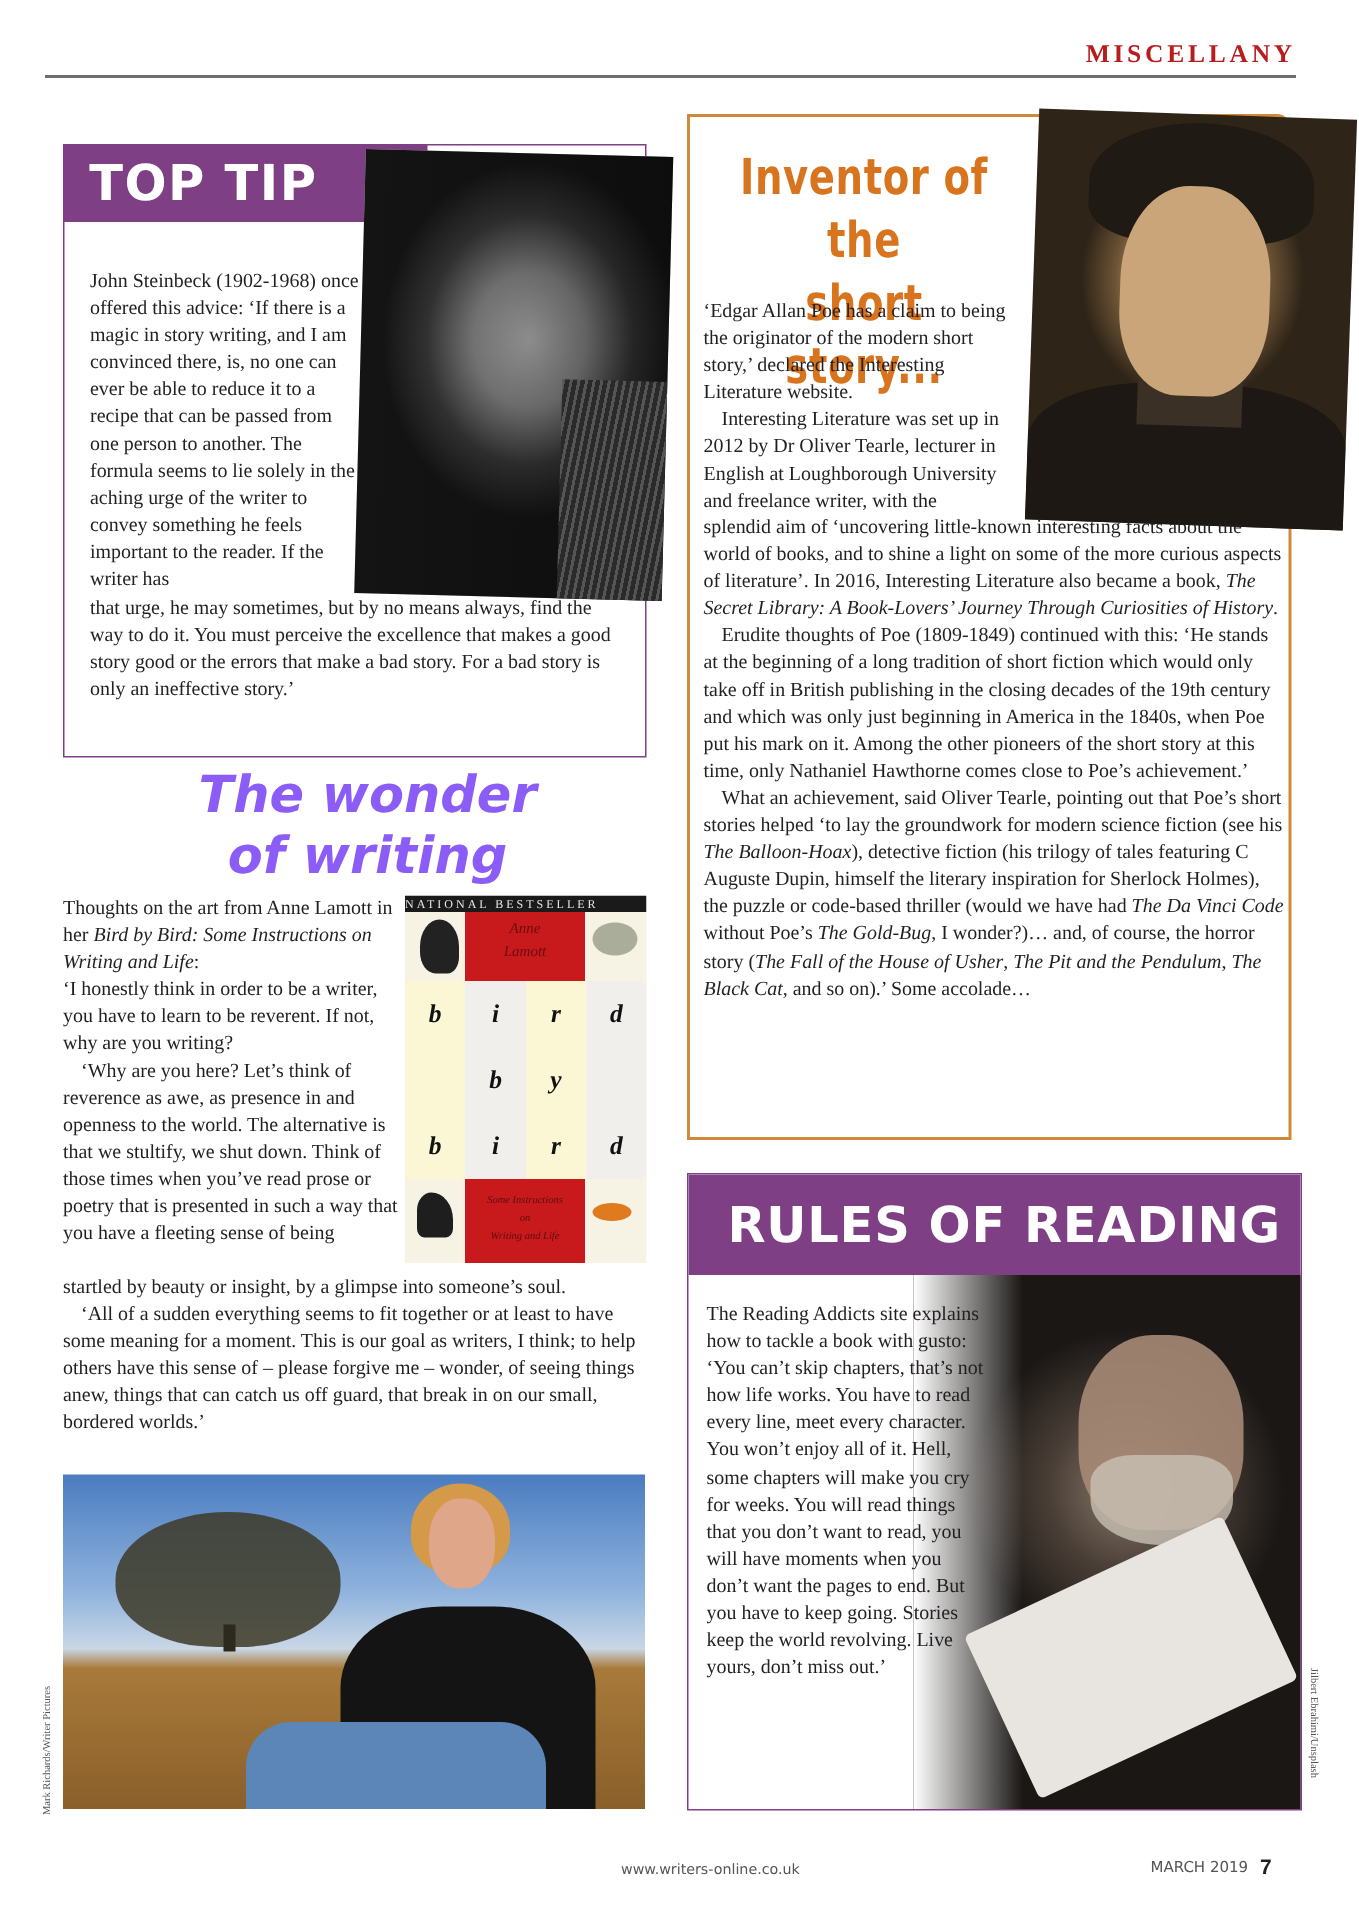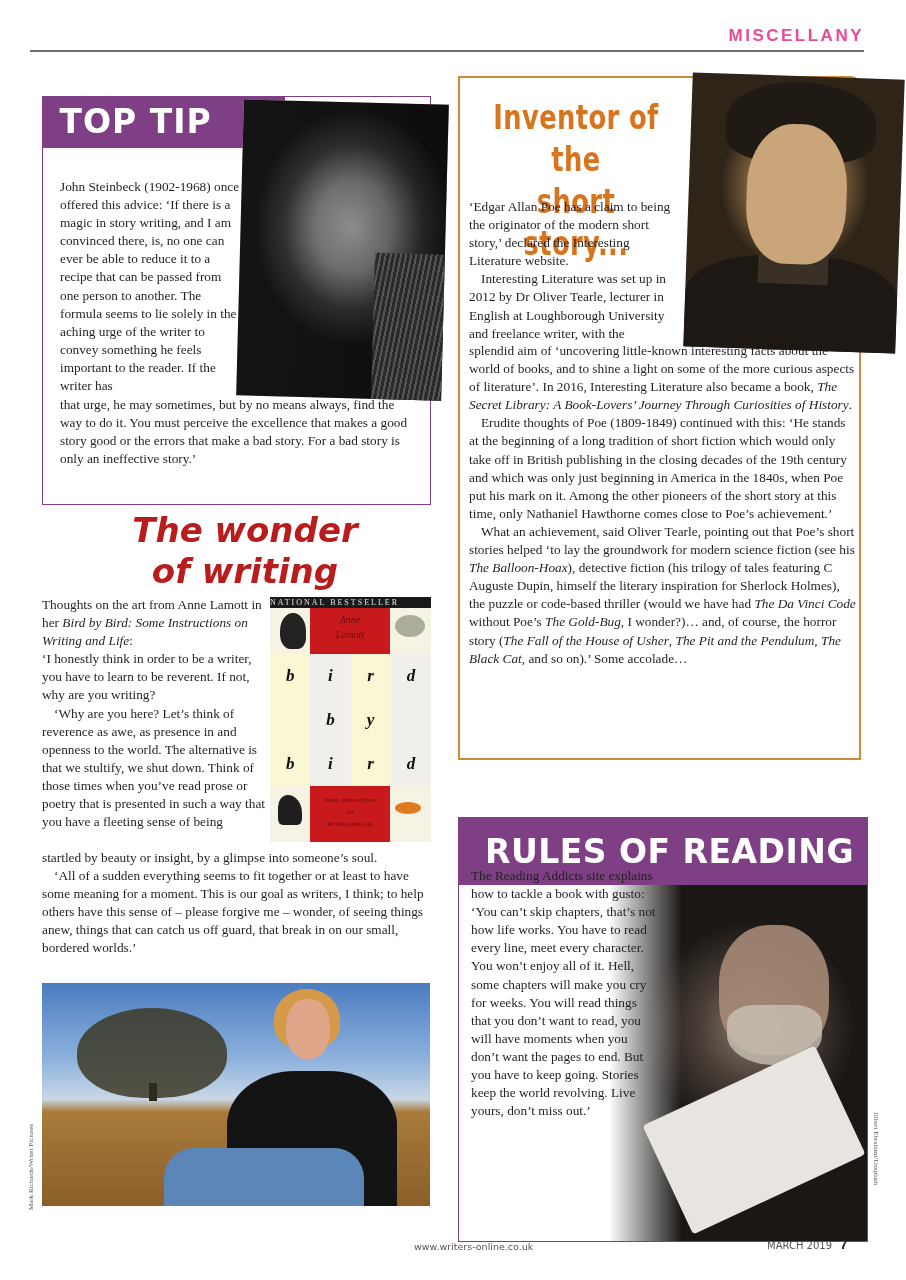--- a/index.html
+++ b/index.html
@@ -1,22 +1,22 @@
 <!DOCTYPE html>
 <html><head>
 <meta charset="utf-8">
 <style>
   * { box-sizing: border-box; margin: 0; padding: 0; }
   html, body { width: 906px; height: 1280px; background: #ffffff; overflow: hidden; }
   body { position: relative; font-family: "Liberation Serif", "DejaVu Serif", serif; color: #231f20; }
 
   .section-label {
     position: absolute; right: 42px; top: 26px;
-    font-family: Liberation Sans, sans-serif;
-    font-weight: bold; font-size: 17px; letter-spacing: 2.5px; color: #ec4899;
+    font-family: Liberation Serif, serif;
+    font-weight: bold; font-size: 17px; letter-spacing: 2.5px; color: #b91c1c;
   }
   .top-rule { position: absolute; left: 30px; top: 50px; width: 834px; height: 1.5px; background: #6d6e71; }
 
   .serif-text { font-family: "Liberation Serif", "DejaVu Serif", serif; font-size: 13.3px; line-height: 18.1px; color: #231f20; }
   .serif-text i { font-style: italic; }
   .indent { text-indent: 12px; }
 
   
   .toptip-box { position: absolute; left: 42px; top: 96px; width: 389px; height: 409px; border: 1.5px solid #7f3f85; }
   .toptip-banner {
@@ -37,21 +37,21 @@
     content: ""; position: absolute; right: 0; top: 150px; width: 70px; height: 150px;
     background: repeating-linear-gradient(100deg, #555 0 2px, #2a2a2a 2px 5px);
   }
   .toptip-text-narrow { position: absolute; left: 60px; top: 178px; width: 180px; }
   .toptip-text-wide { position: absolute; left: 60px; top: 396px; width: 350px; }
 
   
   .wonder-title {
     position: absolute; left: 60px; top: 510px; width: 370px; text-align: center;
     font-family: "DejaVu Sans", "Liberation Sans", sans-serif; font-weight: bold; font-style: italic;
-    font-size: 34px; line-height: 41px; color: #b91c1c;
+    font-size: 34px; line-height: 41px; color: #8b5cf6;
   }
   .wonder-text-narrow { position: absolute; left: 42px; top: 596px; width: 226px; }
   .wonder-text-wide { position: absolute; left: 42px; top: 849px; width: 395px; }
   .book-cover { position: absolute; left: 270px; top: 597px; width: 161px; height: 245px; background: #f7f3e4; overflow: hidden; }
   .book-topbar { position: absolute; left: 0; top: 0; width: 100%; height: 11px; background: #1a1a1a; color: #e6e6e6;
     font-family: "Liberation Serif", serif; font-size: 8px; letter-spacing: 2px; text-align: left; line-height: 11px; }
   .book-author-box { position: absolute; left: 40px; top: 11px; width: 80px; height: 46px; background: #c81a1c; color: #6b0d0d;
     font-family: "Liberation Serif", serif; font-style: italic; font-size: 10px; line-height: 15px; text-align: center; padding-top: 4px; }
   .book-grid { position: absolute; left: 0; top: 57px; width: 100%; height: 132px; display: grid; grid-template-columns: repeat(4, 1fr); grid-template-rows: repeat(3, 1fr); }
   .book-cell { display: flex; align-items: center; justify-content: center; font-family: "Liberation Serif", serif; font-style: italic; font-weight: bold; font-size: 17px; color: #111; }
@@ -92,21 +92,21 @@
     background: radial-gradient(ellipse 35% 30% at 50% 40%, #d8b889 0%, #b18f64 45%, #6b5335 70%, #2e2418 100%);
   }
   .poe-hair { position: absolute; left: 35px; top: 6px; width: 150px; height: 80px; background: #1f1a14; border-radius: 50% 50% 30% 30%; }
   .poe-face { position: absolute; left: 58px; top: 48px; width: 100px; height: 140px; background: #c9a579; border-radius: 45% 45% 40% 40%; }
   .poe-coat { position: absolute; left: 0; top: 180px; width: 100%; height: 100px; background: #1d1813; border-radius: 40% 40% 0 0; }
   .poe-collar { position: absolute; left: 72px; top: 178px; width: 70px; height: 30px; background: #3a3026; }
   .inventor-text-narrow { position: absolute; left: 469px; top: 198px; width: 215px; }
   .inventor-text-wide { position: absolute; left: 469px; top: 342px; width: 388px; }
 
   
-  .rules-box { position: absolute; left: 458px; top: 782px; width: 410px; height: 425px; border: 1.5px solid #7f3f85; overflow: hidden; margin-top: 35px; }
+  .rules-box { position: absolute; left: 458px; top: 782px; width: 410px; height: 425px; border: 1.5px solid #7f3f85; overflow: hidden; }
   .rules-banner { position: absolute; left: 0; top: 0; width: 100%; height: 67px; background: #7f3f85; color: #ffffff;
     font-family: "DejaVu Sans", "Liberation Sans", sans-serif; font-weight: bold; font-size: 33px; line-height: 67px; padding-left: 26px; letter-spacing: 0.5px; }
   .photo-reader { position: absolute; left: 150px; top: 67px; width: 260px; height: 358px;
     background: linear-gradient(90deg, rgba(255,255,255,1) 0%, rgba(255,255,255,0) 28%),
                 radial-gradient(ellipse 40% 30% at 55% 40%, #8a7a6c 0%, #4a3f37 50%, #1a1715 100%); }
   .reader-head { position: absolute; left: 110px; top: 40px; width: 110px; height: 130px; background: #a68a76; border-radius: 45% 45% 40% 40%; opacity: 0.9; }
   .reader-beard { position: absolute; left: 118px; top: 120px; width: 95px; height: 60px; background: #c8c0b4; border-radius: 30% 30% 50% 50%; opacity: 0.8; }
   .reader-book { position: absolute; left: 50px; top: 195px; width: 190px; height: 120px; background: #e8e4df; transform: rotate(-25deg); border-radius: 4px; }
   .rules-text { position: absolute; left: 471px; top: 867px; width: 185px;
     font-family: "Liberation Serif", "DejaVu Serif", serif; font-size: 13.3px; line-height: 18.1px; color: #231f20; }

